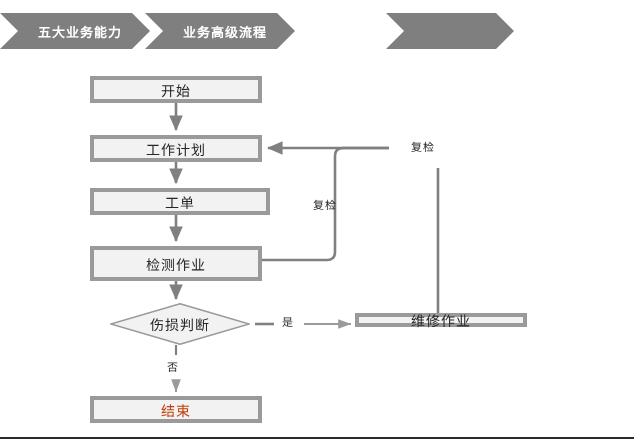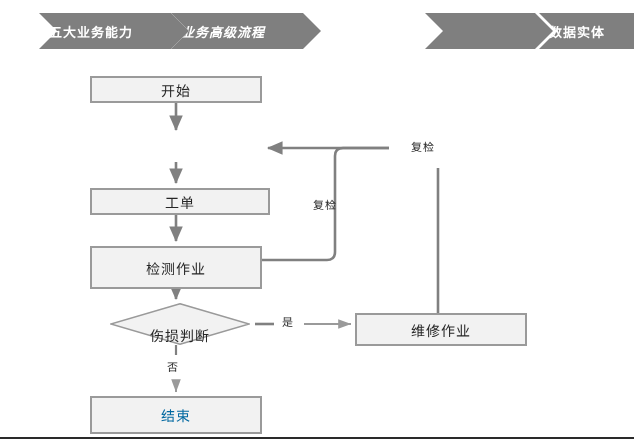--- a/index.html
+++ b/index.html
@@ -26,27 +26,27 @@
     top: 13px;
     width: 634px;
     height: 36px;
   }
   .chev {
     position: absolute;
     top: 0;
     height: 36px;
     display: flex;
     align-items: center;
+    justify-content: center;
     color: #ffffff;
     font-size: 13px;
     font-weight: bold;
     letter-spacing: 1px;
     box-sizing: border-box;
     white-space: nowrap;
-    margin-left: 39px;
   }
   .chev-shape {
     position: absolute;
     inset: 0;
     clip-path: polygon(0 0, calc(100% - 18px) 0, 100% 50%, calc(100% - 18px) 100%, 0 100%, 18px 50%);
   }
   .chev-shape.first {
     clip-path: polygon(0 0, calc(100% - 18px) 0, 100% 50%, calc(100% - 18px) 100%, 0 100%, 18px 50%);
   }
   .chev-label {
@@ -60,33 +60,33 @@
     position: absolute;
     left: 0;
     top: 0;
     width: 634px;
     height: 439px;
   }
   .node {
     position: absolute;
     box-sizing: border-box;
     background: #f2f2f2;
-    border: 2px solid #f97316;
+    border: 4px solid #f97316;
     display: flex;
     align-items: center;
     justify-content: center;
     font-size: 14px;
     color: #262626;
     letter-spacing: 1px;
     white-space: nowrap;
   }
   .diamond-wrap {
     position: absolute;
     display: flex;
-    align-items: flex-end;
+    align-items: center;
     justify-content: center;
   }
   .diamond-shape {
     position: absolute;
     inset: 0;
     background: #f2f2f2;
   }
   .diamond-text {
     position: relative;
     z-index: 3;
@@ -115,30 +115,26 @@
 </head>
 <body>
 
 <div id="page">
 
   <div id="breadcrumb">
       <div class="chev" style="left: 0px; width: 150px; z-index: 15;">
         <div class="chev-shape first" style="background: rgb(127, 127, 127);"></div>
         <span class="chev-label">五大业务能力</span>
       </div>
-      <div class="chev" style="left: 132px; width: 150px; z-index: 14; font-style: italic;">
+      <div class="chev" style="left: 145px; width: 150px; z-index: 14;">
         <div class="chev-shape" style="background: rgb(127, 127, 127);"></div>
         <span class="chev-label">业务高级流程</span>
       </div>
       <div class="chev" style="left: 386px; width: 128px; z-index: 12;">
         <div class="chev-shape" style="background: rgb(127, 127, 127);"></div>
-      </div>
-      <div class="chev" style="left: 500px; width: 134px; z-index: 11;">
-        <div class="chev-shape" style="background: rgb(127, 127, 127);"></div>
-        <span class="chev-label">数据实体</span>
       </div>
     </div>
 
   <div id="flow">
 
     <svg class="wires" viewBox="0 0 634 439" xmlns="http://www.w3.org/2000/svg">
       <defs>
         <marker id="arrow" markerWidth="7" markerHeight="7" refX="5.6" refY="3" orient="auto" markerUnits="strokeWidth">
           <path d="M0,0.4 L6,3 L0,5.6 z" fill="#808080"></path>
         </marker>
@@ -164,37 +160,40 @@
       <path d="M262,260 L327,260 Q335,260 335,252 L335,156 Q335,148 343,148 L389,148" fill="none" stroke="#808080" stroke-width="2.6"></path>
 
       <path d="M389,148 L268,148" fill="none" stroke="#808080" stroke-width="2.6" marker-end="url(#arrow)"></path>
 
       <line x1="438" y1="313" x2="438" y2="168" stroke="#808080" stroke-width="2.6"></line>
     </svg>
 
   <div class="node" style="left: 90px; top: 76px; width: 172px; height: 27px; background: rgb(242, 242, 242); border-color: rgb(154, 154, 154); color: rgb(38, 38, 38);">
         <span>开始</span>
       </div>
+      <div class="node" style="left: 90px; top: 135px; width: 172px; height: 27px; background: rgb(242, 242, 242); border-color: rgb(154, 154, 154); color: rgb(38, 38, 38);">
+        <span>工作计划</span>
+      </div>
       <div class="node" style="left: 90px; top: 188px; width: 180px; height: 27px; background: rgb(242, 242, 242); border-color: rgb(154, 154, 154); color: rgb(38, 38, 38);">
         <span>工单</span>
       </div>
-      <div class="node" style="left: 90px; top: 246px; width: 172px; height: 43px; background: rgb(242, 242, 242); border-color: rgb(154, 154, 154); color: rgb(38, 38, 38);">
+      <div class="node" style="left: 90px; top: 246px; width: 172px; height: 35px; background: rgb(242, 242, 242); border-color: rgb(154, 154, 154); color: rgb(38, 38, 38);">
         <span>检测作业</span>
       </div>
       <div class="diamond-wrap" style="left: 110px; top: 303px; width: 140px; height: 42px;">
         <div class="diamond-shape" style="background: rgb(242, 242, 242); clip-path: polygon(50% 0px, 100% 50%, 50% 100%, 0px 50%);"></div>
         <svg width="140" height="42" viewBox="0 0 140 42" style="position: absolute; left: 0px; top: 0px;">
           <polygon points="70,0.8 139.2,21 70,41.2 0.8,21" fill="none" stroke="#9a9a9a" stroke-width="1.6"></polygon>
         </svg>
         <span class="diamond-text">伤损判断</span>
       </div>
-      <div class="node" style="left: 355px; top: 313px; width: 172px; height: 33px; background: rgb(242, 242, 242); border-color: rgb(154, 154, 154); color: rgb(38, 38, 38);">
+      <div class="node" style="left: 355px; top: 313px; width: 172px; height: 14px; background: rgb(242, 242, 242); border-color: rgb(154, 154, 154); color: rgb(38, 38, 38);">
         <span>维修作业</span>
       </div>
-      <div class="node" style="left: 90px; top: 396px; width: 172px; height: 38px; background: rgb(242, 242, 242); border-color: rgb(154, 154, 154); color: #0369a1;">
+      <div class="node" style="left: 90px; top: 396px; width: 172px; height: 27px; background: rgb(242, 242, 242); border-color: rgb(154, 154, 154); color: #c2410c;">
         <span>结束</span>
       </div>
       <div class="edge-label" style="left: 313px; top: 196px; color: rgb(38, 38, 38);">复检</div>
       <div class="edge-label" style="left: 411px; top: 138px; color: rgb(38, 38, 38);">复检</div>
       <div class="edge-label" style="left: 282px; top: 313px; color: rgb(38, 38, 38);">是</div>
       <div class="edge-label" style="left: 167px; top: 358px; color: rgb(38, 38, 38);">否</div>
     </div>
 </div>
 
 </body></html>

